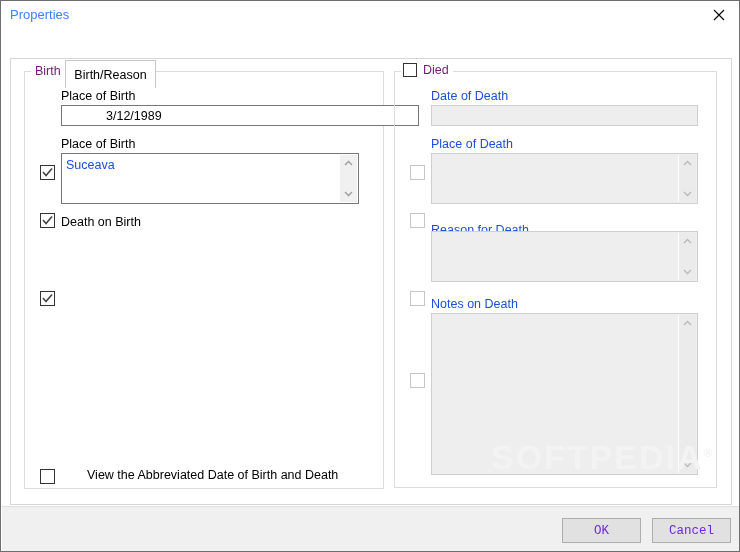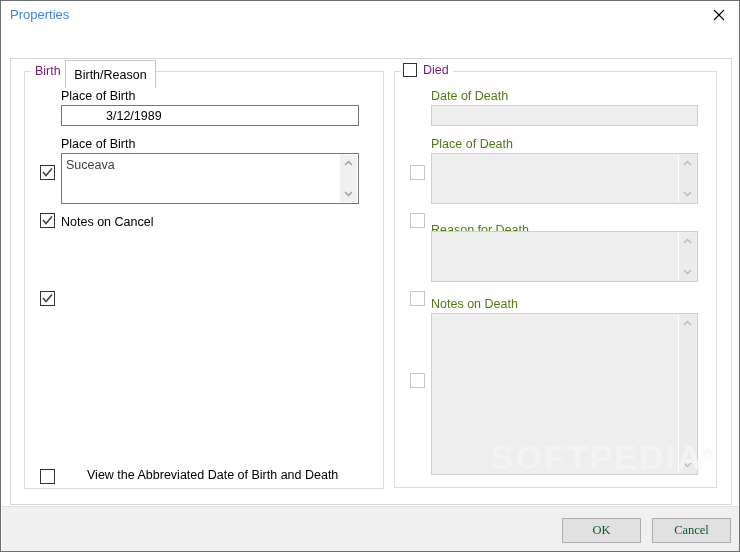--- a/index.html
+++ b/index.html
@@ -122,21 +122,21 @@
     padding-left: 2px;
   }
 
   
   .field-label {
     position: absolute;
     font-size: 12.5px;
     color: #000000;
     white-space: nowrap;
   }
-  .field-label.disabled { color: #4d7c0f; }
+  .field-label.disabled { color: #1d4ed8; }
 
   
   .cb {
     position: absolute;
     width: 15px;
     height: 15px;
     box-sizing: border-box;
     border: 1px solid #333333;
     background: #ffffff;
   }
@@ -185,21 +185,21 @@
   .textarea.disabled {
     border-color: #cfcfcf;
     background: #eeeeee;
   }
   .textarea-text {
     position: absolute;
     left: 4px;
     top: 3px;
     right: 20px;
     font-size: 12.5px;
-    color: #404040;
+    color: #1d4ed8;
     line-height: 16px;
     white-space: pre-wrap;
   }
 
   
   .vscroll {
     position: absolute;
     right: 1px;
     top: 1px;
     bottom: 1px;
@@ -230,25 +230,25 @@
     background: #f0f0f0;
     border-top: 1px solid #dfdfdf;
   }
   .btn {
     position: absolute;
     box-sizing: border-box;
     height: 25px;
     background: #e1e1e1;
     border: 1px solid #adadad;
     font-size: 12.5px;
-    color: #14532d;
+    color: #6d28d9;
     display: flex;
     align-items: center;
     justify-content: center;
-    font-family: Liberation Serif, serif;
+    font-family: Liberation Mono, monospace;
     padding: 0;
   }
 
   
   .watermark {
     position: absolute;
     left: 490px;
     top: 437px;
     font-size: 34px;
     font-weight: bold;
@@ -291,21 +291,21 @@
 
     <div class="groupbox" style="left:13px; top:12px; width:360px; height:418px;"></div>
     <div class="group-label" style="left:20px; top:5px;">Birth</div>
 
     <div class="field-label" style="left:50px; top:30px;">Place of Birth</div>
     <div class="cb" style="left:29px; top:106px;">
       <svg width="11" height="11" viewBox="0 0 11 11">
         <path d="M1 5 L4 8.5 L10 1.5" stroke="#444444" stroke-width="1.6" fill="none"></path>
       </svg>
     </div>
-    <div class="textbox" style="left:50px; top:46px; width:298px; height:21px;padding-left:44px;">3/12/1989</div>
+    <div class="textbox" style="left:50px; top:46px; width:358px; height:21px;padding-left:44px;">3/12/1989</div>
 
     <div class="field-label" style="left:50px; top:78px;">Place of Birth</div>
     <div class="cb" style="left:29px; top:154px;">
       <svg width="11" height="11" viewBox="0 0 11 11">
         <path d="M1 5 L4 8.5 L10 1.5" stroke="#444444" stroke-width="1.6" fill="none"></path>
       </svg>
     </div>
     <div class="textarea" style="left:50px; top:94px; width:298px; height:51px;">
       <div class="textarea-text">Suceava</div>
       <div class="vscroll">
@@ -315,21 +315,21 @@
             </svg>
         </div>
         <div class="arrow down">
           <svg width="9" height="7" viewBox="0 0 9 7">
               <path d="M1 2 L4.5 5.5 L8 2" stroke="#9b9b9b" stroke-width="1.3" fill="none"></path>
             </svg>
         </div>
       </div>
     </div>
 
-    <div class="field-label" style="left:50px; top:156px;">Notes on Cancel</div>
+    <div class="field-label" style="left:50px; top:156px;">Death on Birth</div>
     <div class="cb" style="left:29px; top:232px;">
       <svg width="11" height="11" viewBox="0 0 11 11">
         <path d="M1 5 L4 8.5 L10 1.5" stroke="#444444" stroke-width="1.6" fill="none"></path>
       </svg>
     </div>
 
     <div class="cb" style="left:29px; top:410px;"></div>
     <div class="field-label" style="left:54px; top:409px;margin-left:22px;">View the Abbreviated Date of Birth and Death</div>
 
     <div class="groupbox" style="left:383px; top:12px; width:323px; height:417px;"></div>

